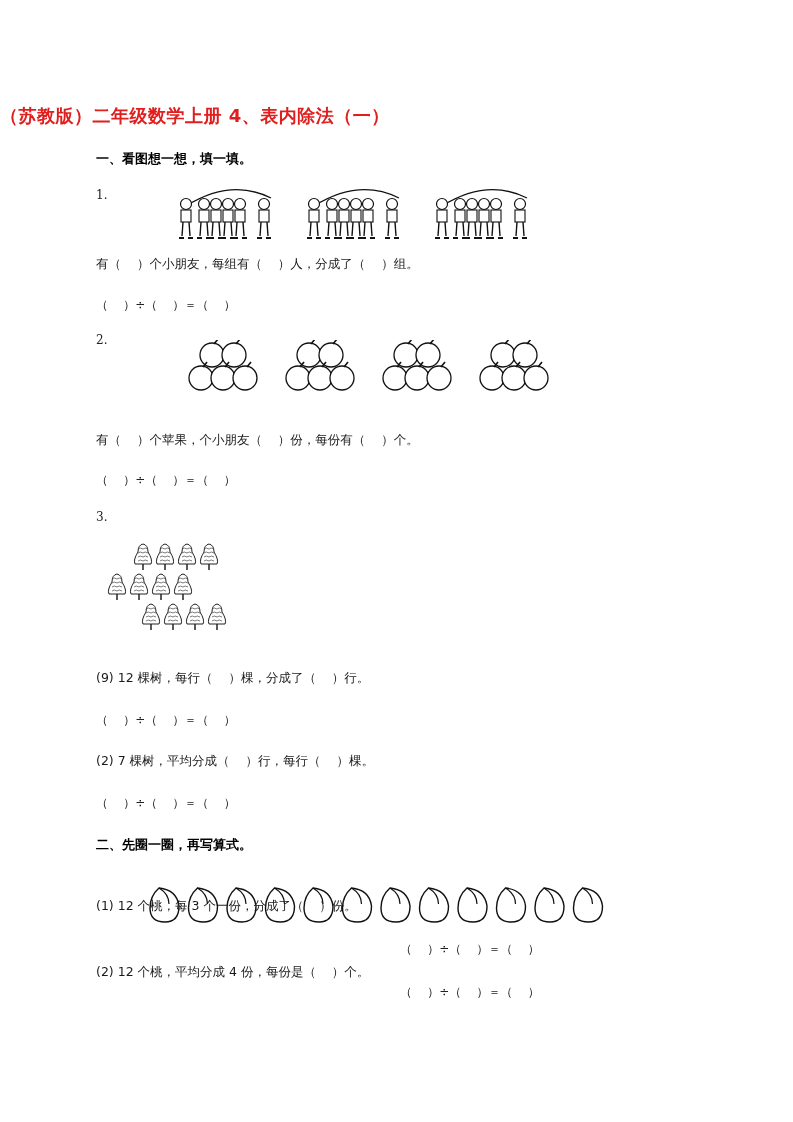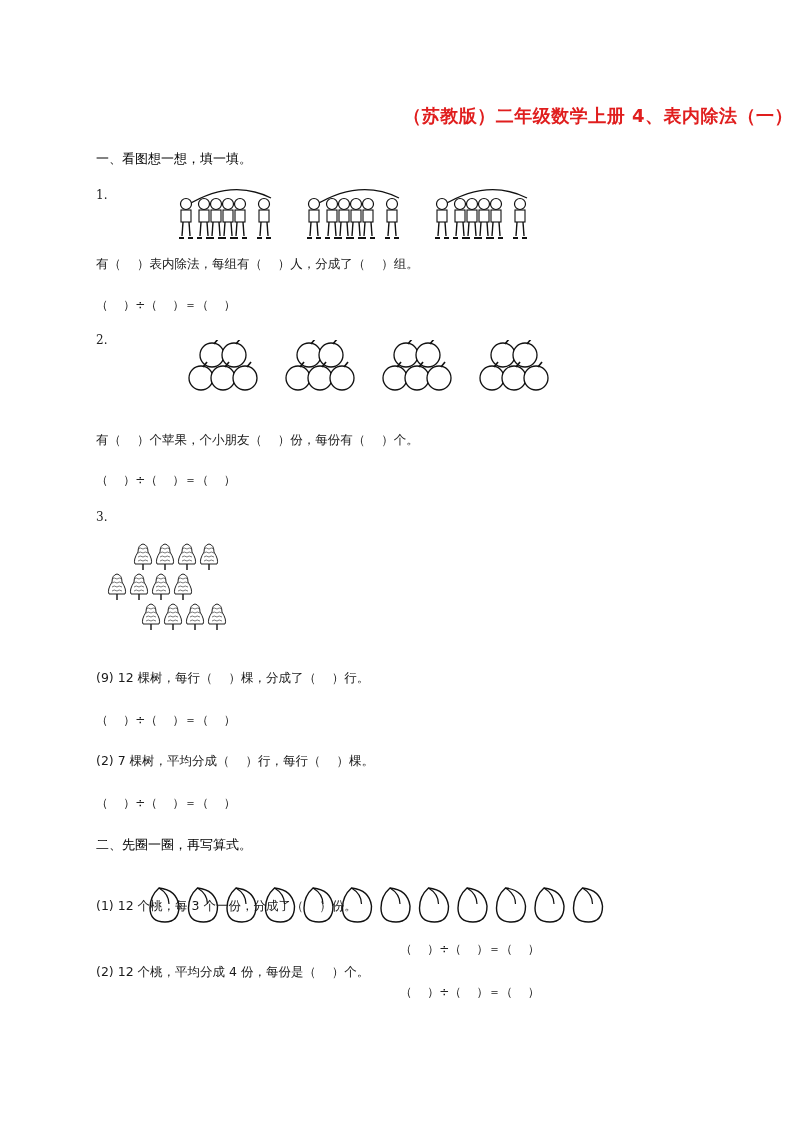--- a/index.html
+++ b/index.html
@@ -1,21 +1,21 @@
 <!DOCTYPE html>
 <html><head>
 <meta charset="utf-8">
 <style>
   html, body { margin:0; padding:0; background:#ffffff; }
   body { width:793px; height:1122px; position:relative; overflow:hidden;
          font-family: "DejaVu Sans", "Liberation Sans", sans-serif; color:#111; }
   .abs { position:absolute; }
-  .title { left:0; width:793px; top:104px; text-align:right; color:#e01e1e;
+  .title { left:0; width:793px; top:104px; text-align:left; color:#e01e1e;
            font-size:18px; font-weight:bold; letter-spacing:0.5px; }
-  .section { left:96px; font-size:13px; font-weight:normal; color:#000; }
+  .section { left:96px; font-size:13px; font-weight:bold; color:#000; }
   .num { left:96px; font-size:12px; font-family:"DejaVu Serif","Liberation Serif",serif; color:#222; }
   .line { left:96px; font-size:12.5px; color:#1a1a1a; white-space:pre; }
   .eq { font-size:12px; color:#222; white-space:pre; }
   svg { display:block; }
 </style>
 </head>
 <body>
 
 <div class="abs title">（苏教版）二年级数学上册 4、表内除法（一）</div>
 
@@ -172,21 +172,21 @@
           <circle cx="88" cy="20" r="5.5" fill="#fff" stroke="#111" stroke-width="1.2"></circle>
           <rect x="83" y="26" width="10" height="12" fill="#fff" stroke="#111" stroke-width="1.1"></rect>
           <line x1="85" y1="38" x2="84" y2="52" stroke="#111" stroke-width="1.4"></line>
           <line x1="91" y1="38" x2="92" y2="52" stroke="#111" stroke-width="1.4"></line>
           <line x1="81" y1="54" x2="86" y2="54" stroke="#111" stroke-width="2"></line>
           <line x1="90" y1="54" x2="95" y2="54" stroke="#111" stroke-width="2"></line>
         </g>
       </g>
     </svg>
 </div>
-<div class="abs line" style="top:256px">有（    ）表内除法，每组有（    ）人，分成了（    ）组。</div>
+<div class="abs line" style="top:256px">有（    ）个小朋友，每组有（    ）人，分成了（    ）组。</div>
 <div class="abs line eq" style="top:297px">（    ）÷（    ）＝（    ）</div>
 
 <div class="abs num" style="top:333px">2.</div>
 <div class="abs" style="left:186px; top:340px">
   <svg width="380" height="58" id="apples-svg">
       <g transform="translate(0,0)">
         <g>
           <circle cx="26" cy="15" r="12" fill="#fff" stroke="#111" stroke-width="1.3"></circle>
           <path d="M28 4 L32 -1" stroke="#111" stroke-width="1.6" fill="none"></path>
         </g>

